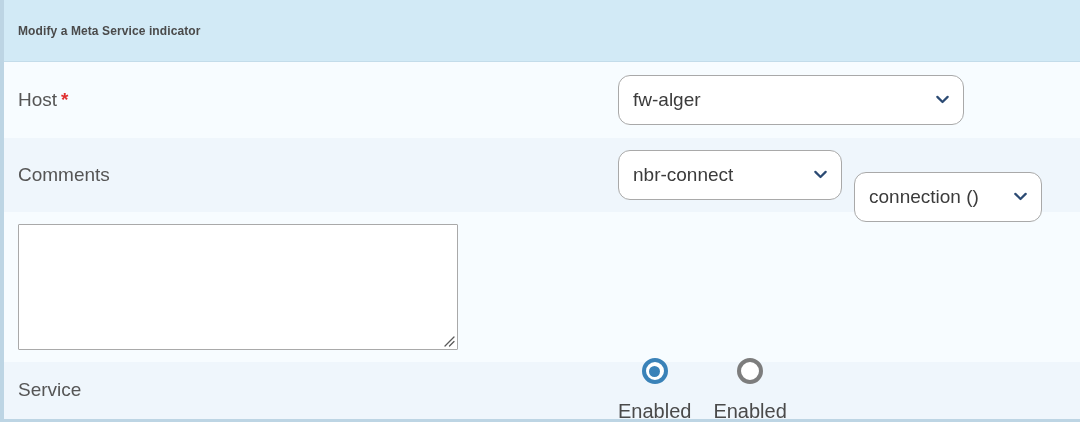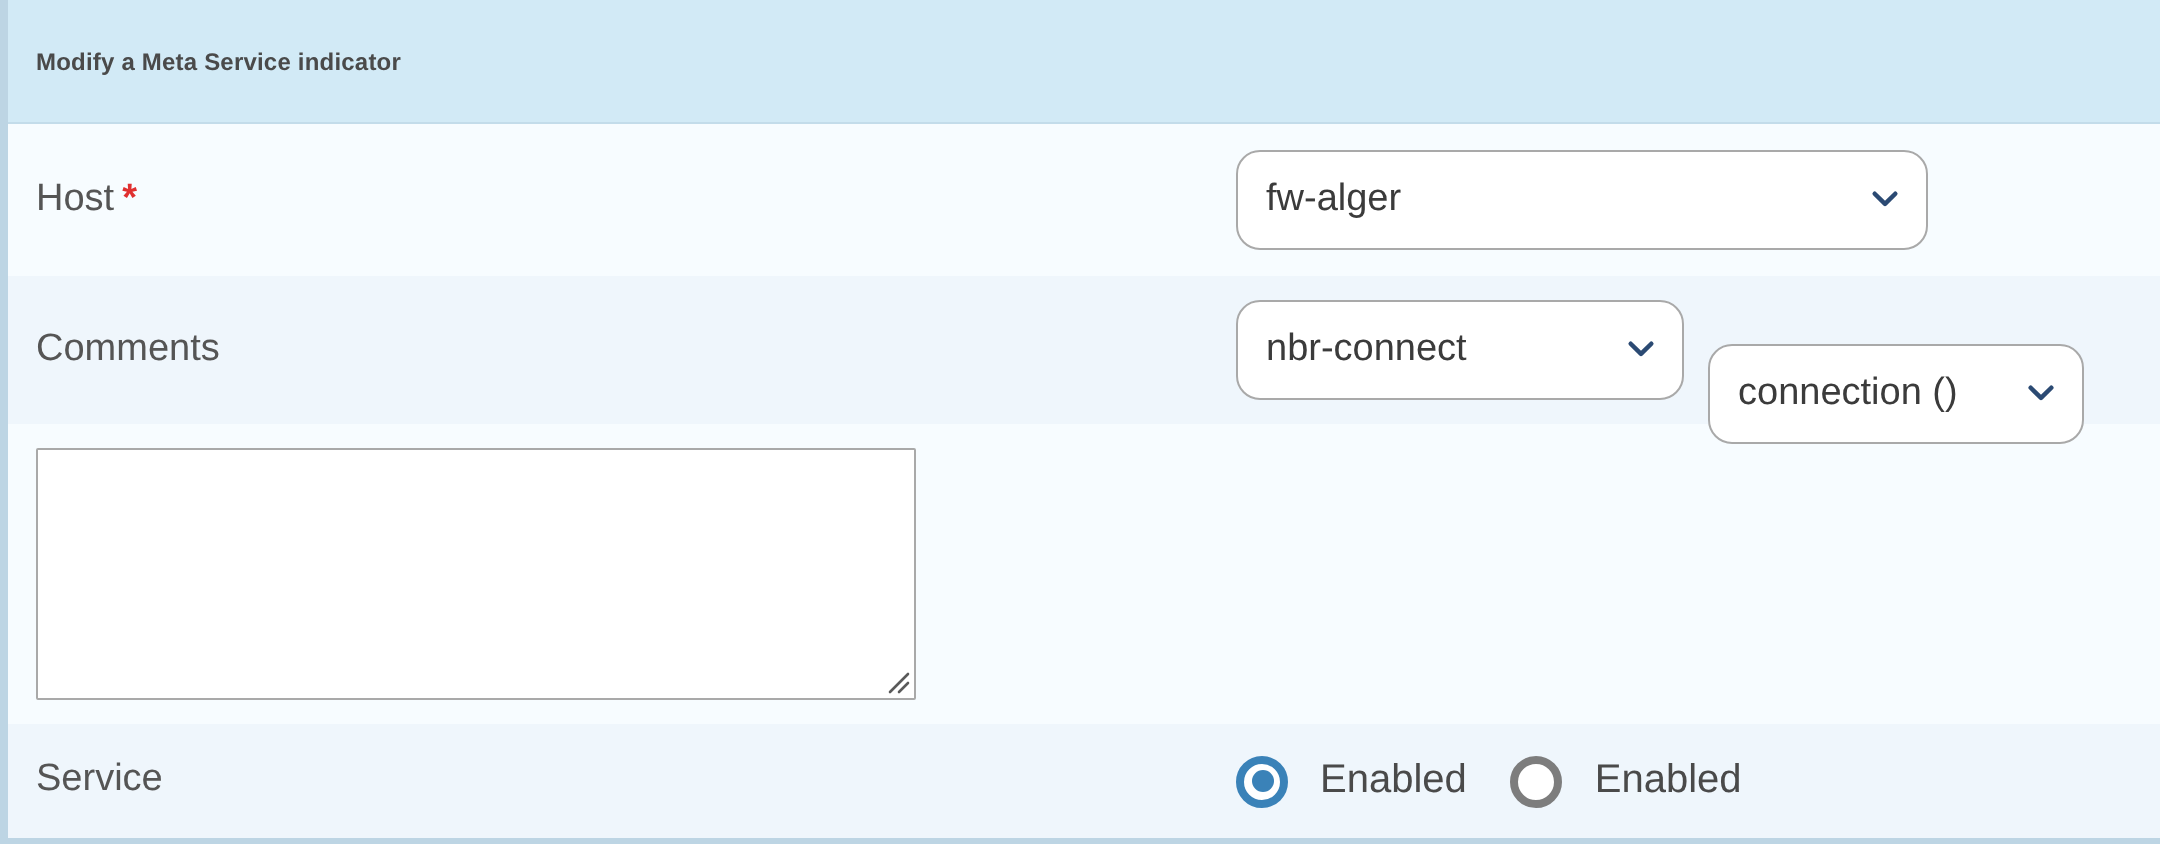--- a/index.html
+++ b/index.html
@@ -142,20 +142,21 @@
   .radio-group {
     display: flex;
     align-items: center;
     gap: 22px;
   }
   .radio-option {
     display: flex;
     align-items: center;
     gap: 16px;
     cursor: pointer;
+    flex-direction: column;
   }
   .radio-mark {
     width: 26px;
     height: 26px;
     border-radius: 50%;
     box-sizing: border-box;
     flex: 0 0 26px;
     position: relative;
     background: #ffffff;
   }

